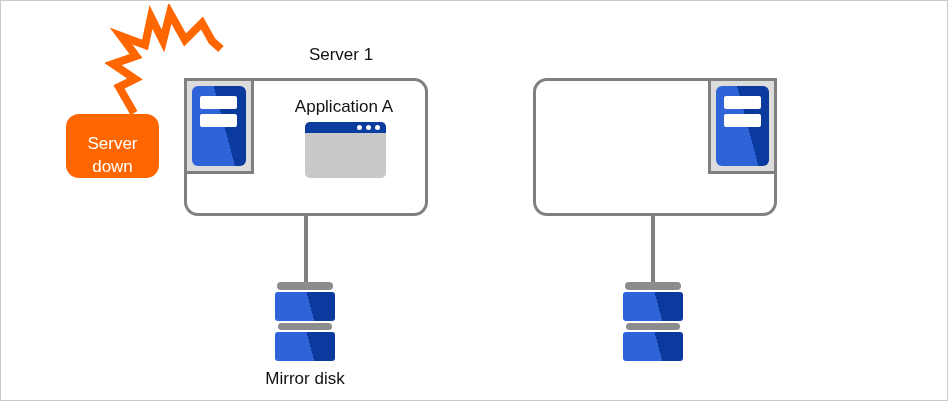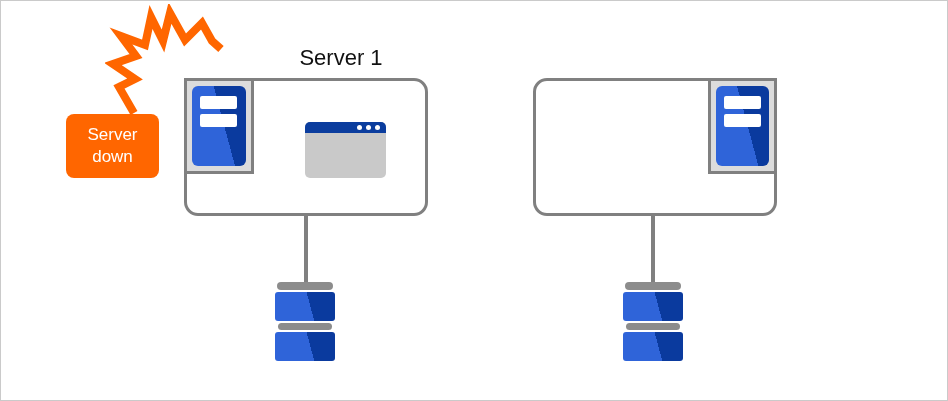--- a/index.html
+++ b/index.html
@@ -15,30 +15,30 @@
     --canvas-border:#CACACA;
   }
   html,body{margin:0;padding:0;background:#fff;}
   body{font-family:"Liberation Sans", sans-serif;color:var(--text-color);}
   .canvas{
     position:relative;width:948px;height:401px;box-sizing:border-box;
     border:1px solid var(--canvas-border);background:#fff;overflow:hidden;
   }
   .abs{position:absolute;}
   .label{
-    font-size:22px;line-height:1.2;text-align:center;color:var(--text-color);
+    font-size:17px;line-height:1.2;text-align:center;color:var(--text-color);
     white-space:nowrap;
   }
   
   .flash-svg{position:absolute;left:104px;top:3px;width:126px;height:116px;}
   
   .badge{
-    left:65px;top:113px;width:93px;height:64px;border-radius:8px;
+    left:65px;top:113px;width:93px;height:64px;border-radius:13px;
     background:var(--accent-orange);color:#fff;font-size:17px;line-height:1.32;
-    display:flex;align-items:center;justify-content:center;text-align:center;
+    display:flex;align-items:flex-end;justify-content:center;text-align:center;
     width:93px;
   }
   .badge .badge-text{width:70px;}
   
   .server-box{
     box-sizing:border-box;width:244px;height:138px;background:#fff;
     border:3px solid var(--line-gray);border-radius:14px;
   }
   .icon-frame{
     box-sizing:border-box;width:70px;height:96px;background:var(--frame-gray);
@@ -90,38 +90,40 @@
   <div class="abs label" style="left:253px;top:44px;width:174px;">Server 1</div>
 
   <div class="abs server-box" style="left:183px;top:77px;"></div>
 
   <div class="abs icon-frame" style="left:183px;top:77px;"></div>
   <div class="tower" style="left:191px;top:85px;width:54px;height:80px;">
     <div class="bar b1"></div>
     <div class="bar b2"></div>
   </div>
 
+  <div class="abs label" style="left:283px;top:96px;width:120px;">Application A</div>
 
   <div class="abs app-window">
     <div class="app-titlebar">
       <span class="dot"></span>
       <span class="dot"></span>
       <span class="dot"></span>
     </div>
   </div>
 
   <div class="abs connector" style="left:303px;"></div>
 
   <div class="abs disk" style="left:274px;">
     <div class="cap"></div>
     <div class="platter"></div>
     <div class="divider"></div>
     <div class="platter"></div>
   </div>
 
+  <div class="abs label" style="left:244px;top:368px;width:120px;">Mirror disk</div>
 
 
   <div class="abs server-box" style="left:532px;top:77px;"></div>
 
   <div class="abs icon-frame" style="left:707px;top:77px;width:69px;"></div>
   <div class="tower" style="left:715px;top:85px;width:53px;height:80px;">
     <div class="bar b1"></div>
     <div class="bar b2"></div>
   </div>
 

